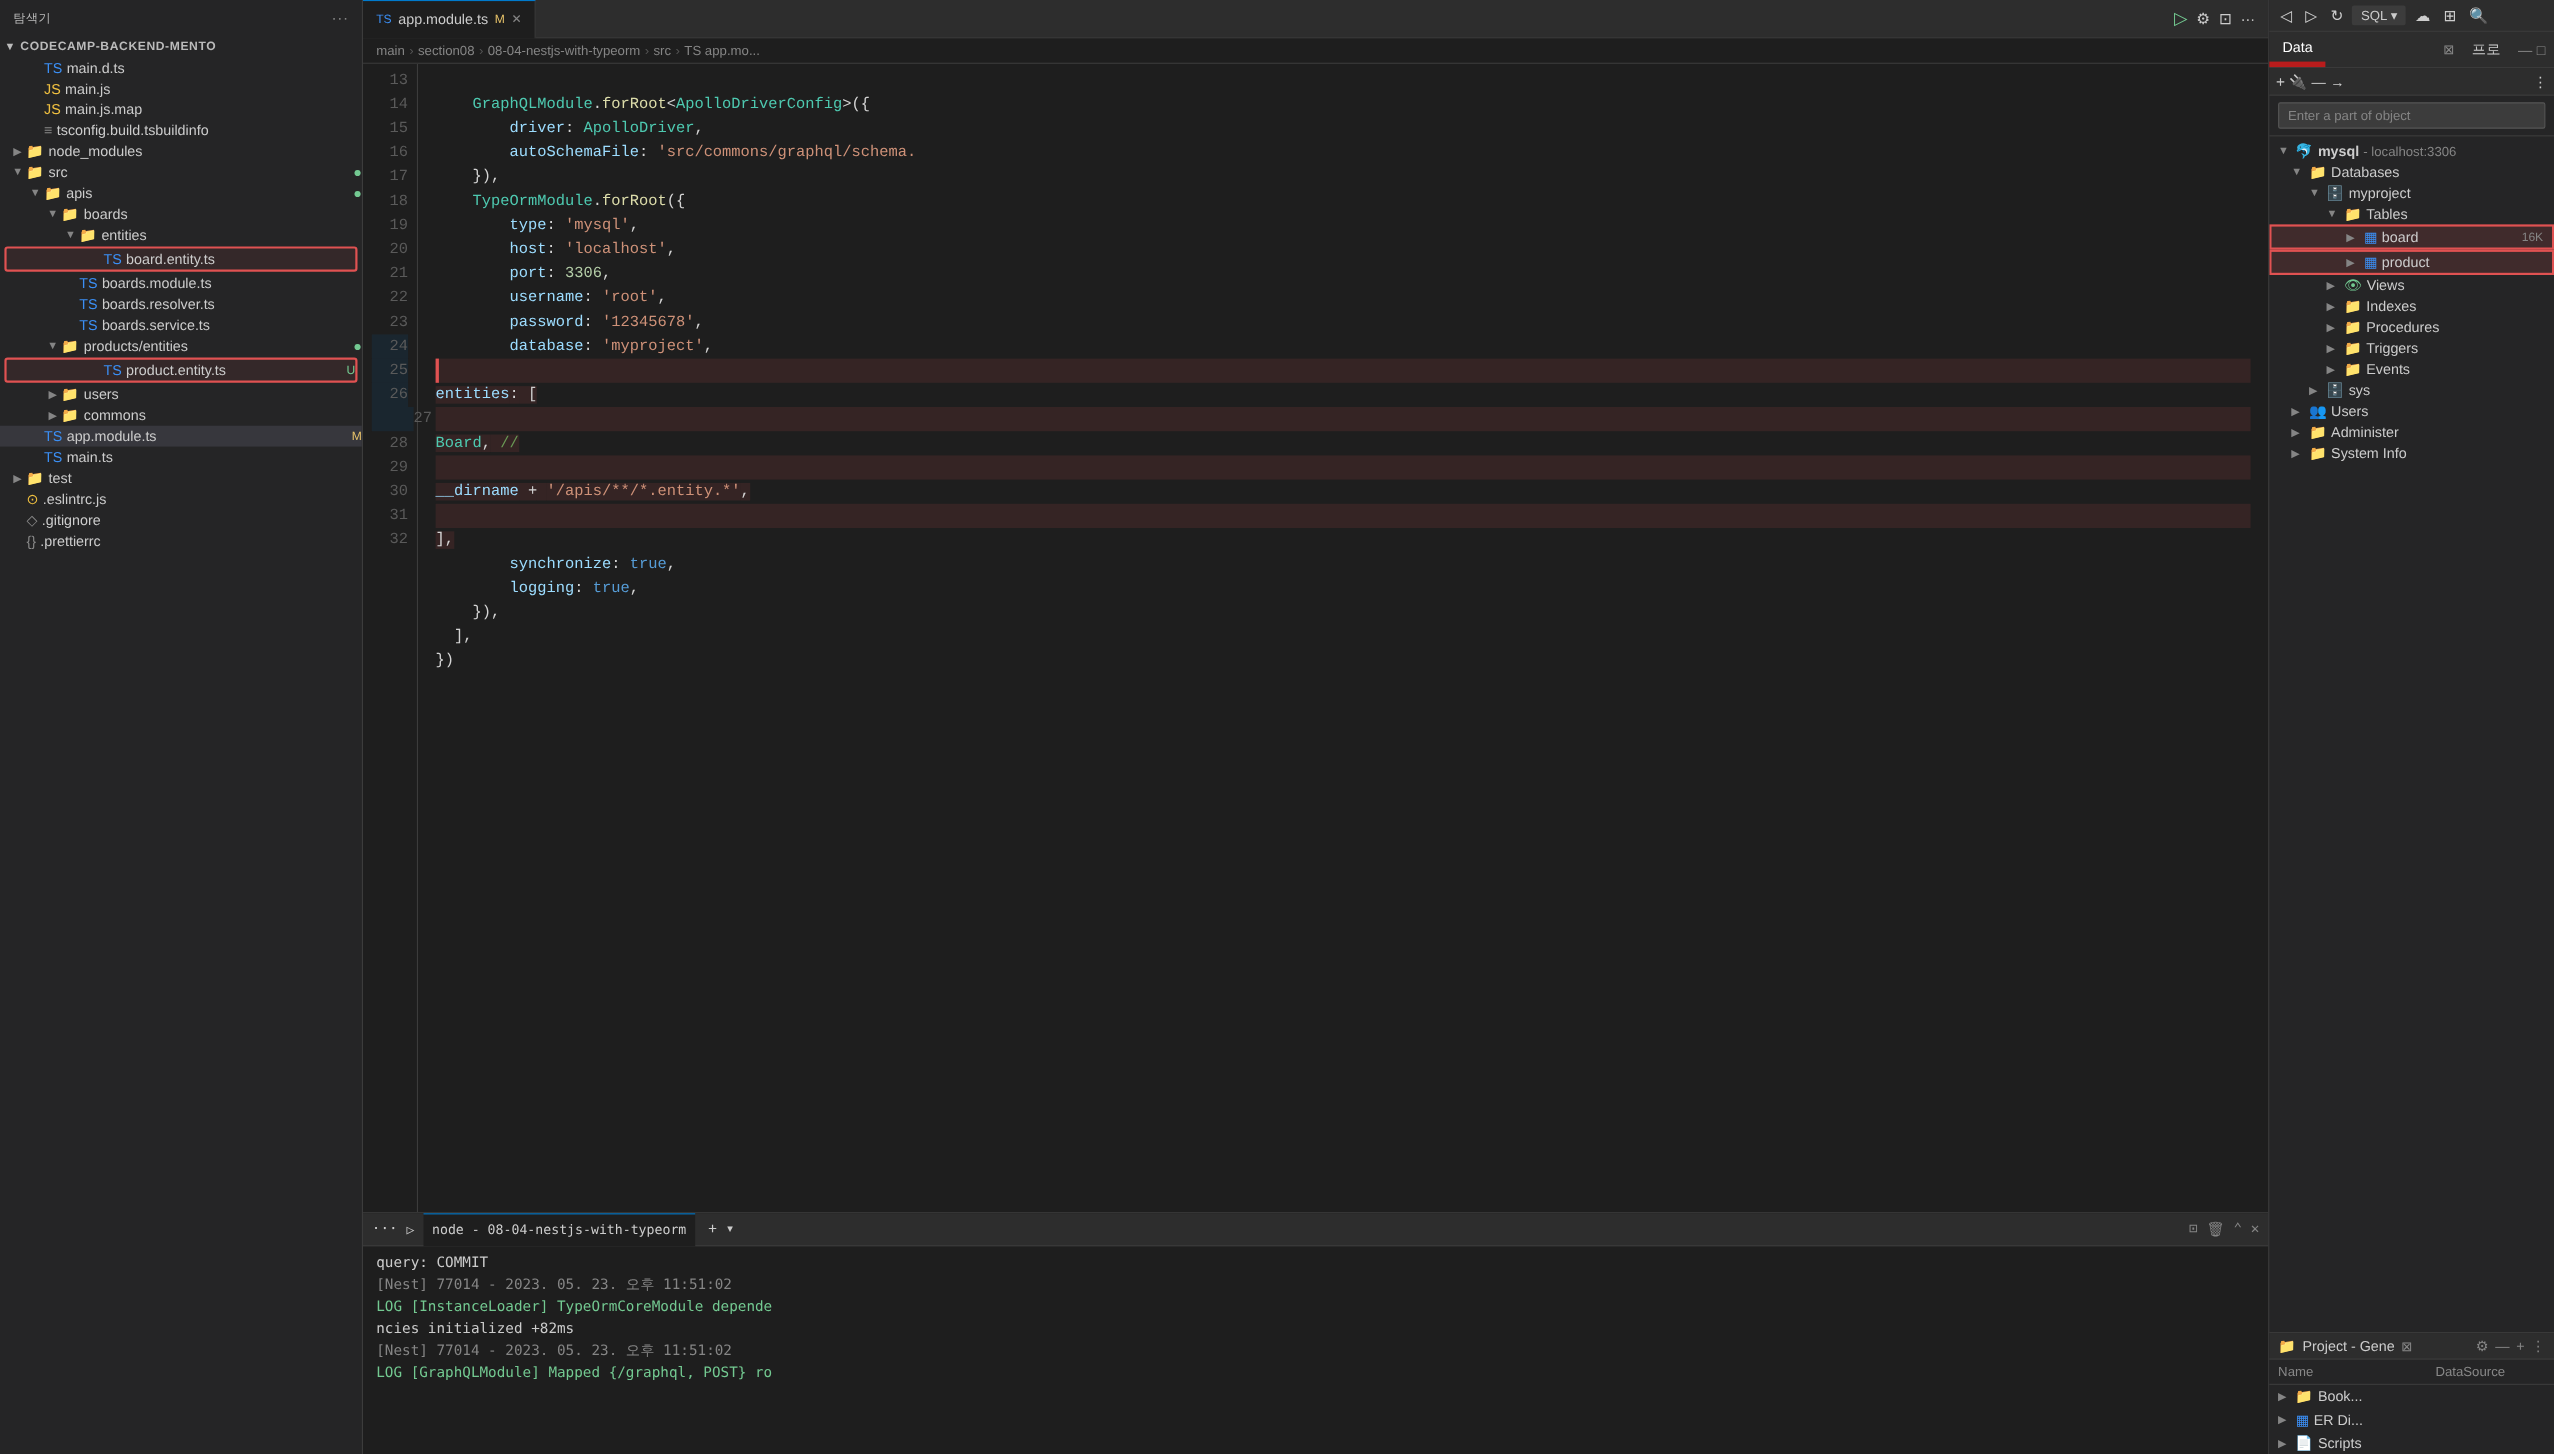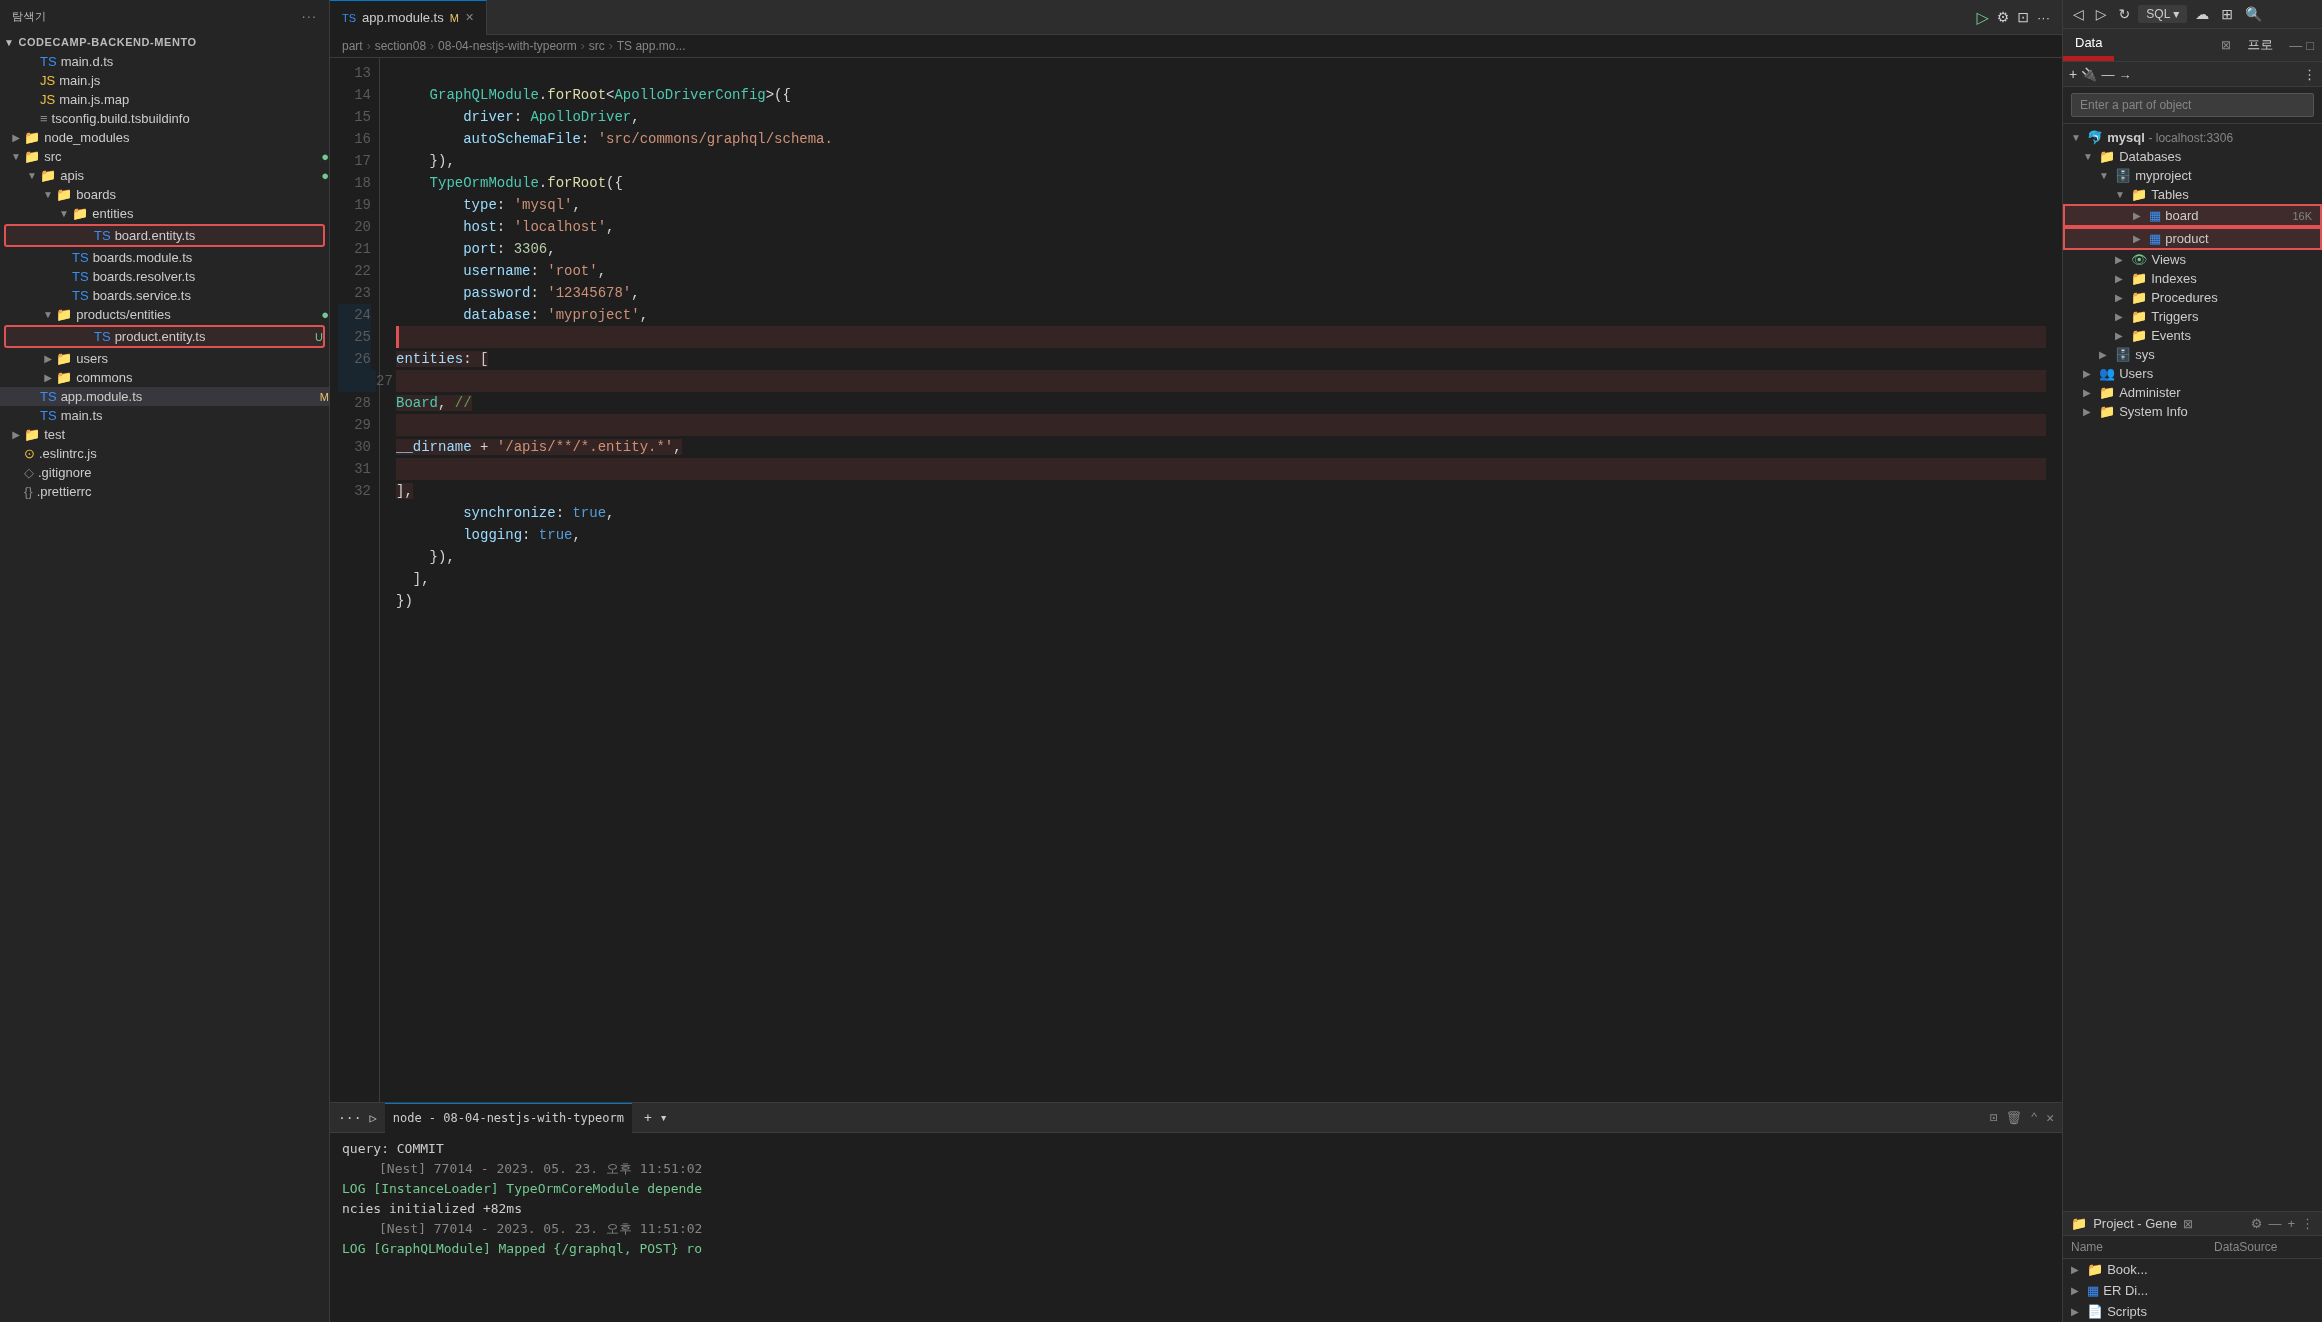--- a/index.html
+++ b/index.html
@@ -201,21 +201,21 @@
       color: #858585;
     }
     .terminal-content {
       flex: 1;
       padding: 6px 12px;
       overflow-y: auto;
       color: #cccccc;
     }
     .terminal-line { line-height: 20px; }
     .t-green { color: #73c991; }
-    .t-dim { color: #858585; margin-left: 37px; }
+    .t-dim { color: #858585; }
 
     
     .right-panel {
       width: 260px;
       background: #252526;
       border-left: 1px solid #3c3c3c;
       display: flex;
       flex-direction: column;
       flex-shrink: 0;
     }
@@ -529,21 +529,21 @@
       </div>
       <div style="margin-left:auto; display:flex; align-items:center; gap:8px; padding-right:12px;">
         <span style="color:#73c991; font-size:16px;">▷</span>
         <span style="color:#cccccc; font-size:14px;">⚙</span>
         <span style="color:#cccccc; font-size:14px;">⊡</span>
         <span style="color:#cccccc;">···</span>
       </div>
     </div>
 
     <div class="breadcrumb">
-      <span>part</span>
+      <span>main</span>
       <span class="breadcrumb-sep">›</span>
       <span>section08</span>
       <span class="breadcrumb-sep">›</span>
       <span>08-04-nestjs-with-typeorm</span>
       <span class="breadcrumb-sep">›</span>
       <span>src</span>
       <span class="breadcrumb-sep">›</span>
       <span>TS app.mo...</span>
     </div>
 

